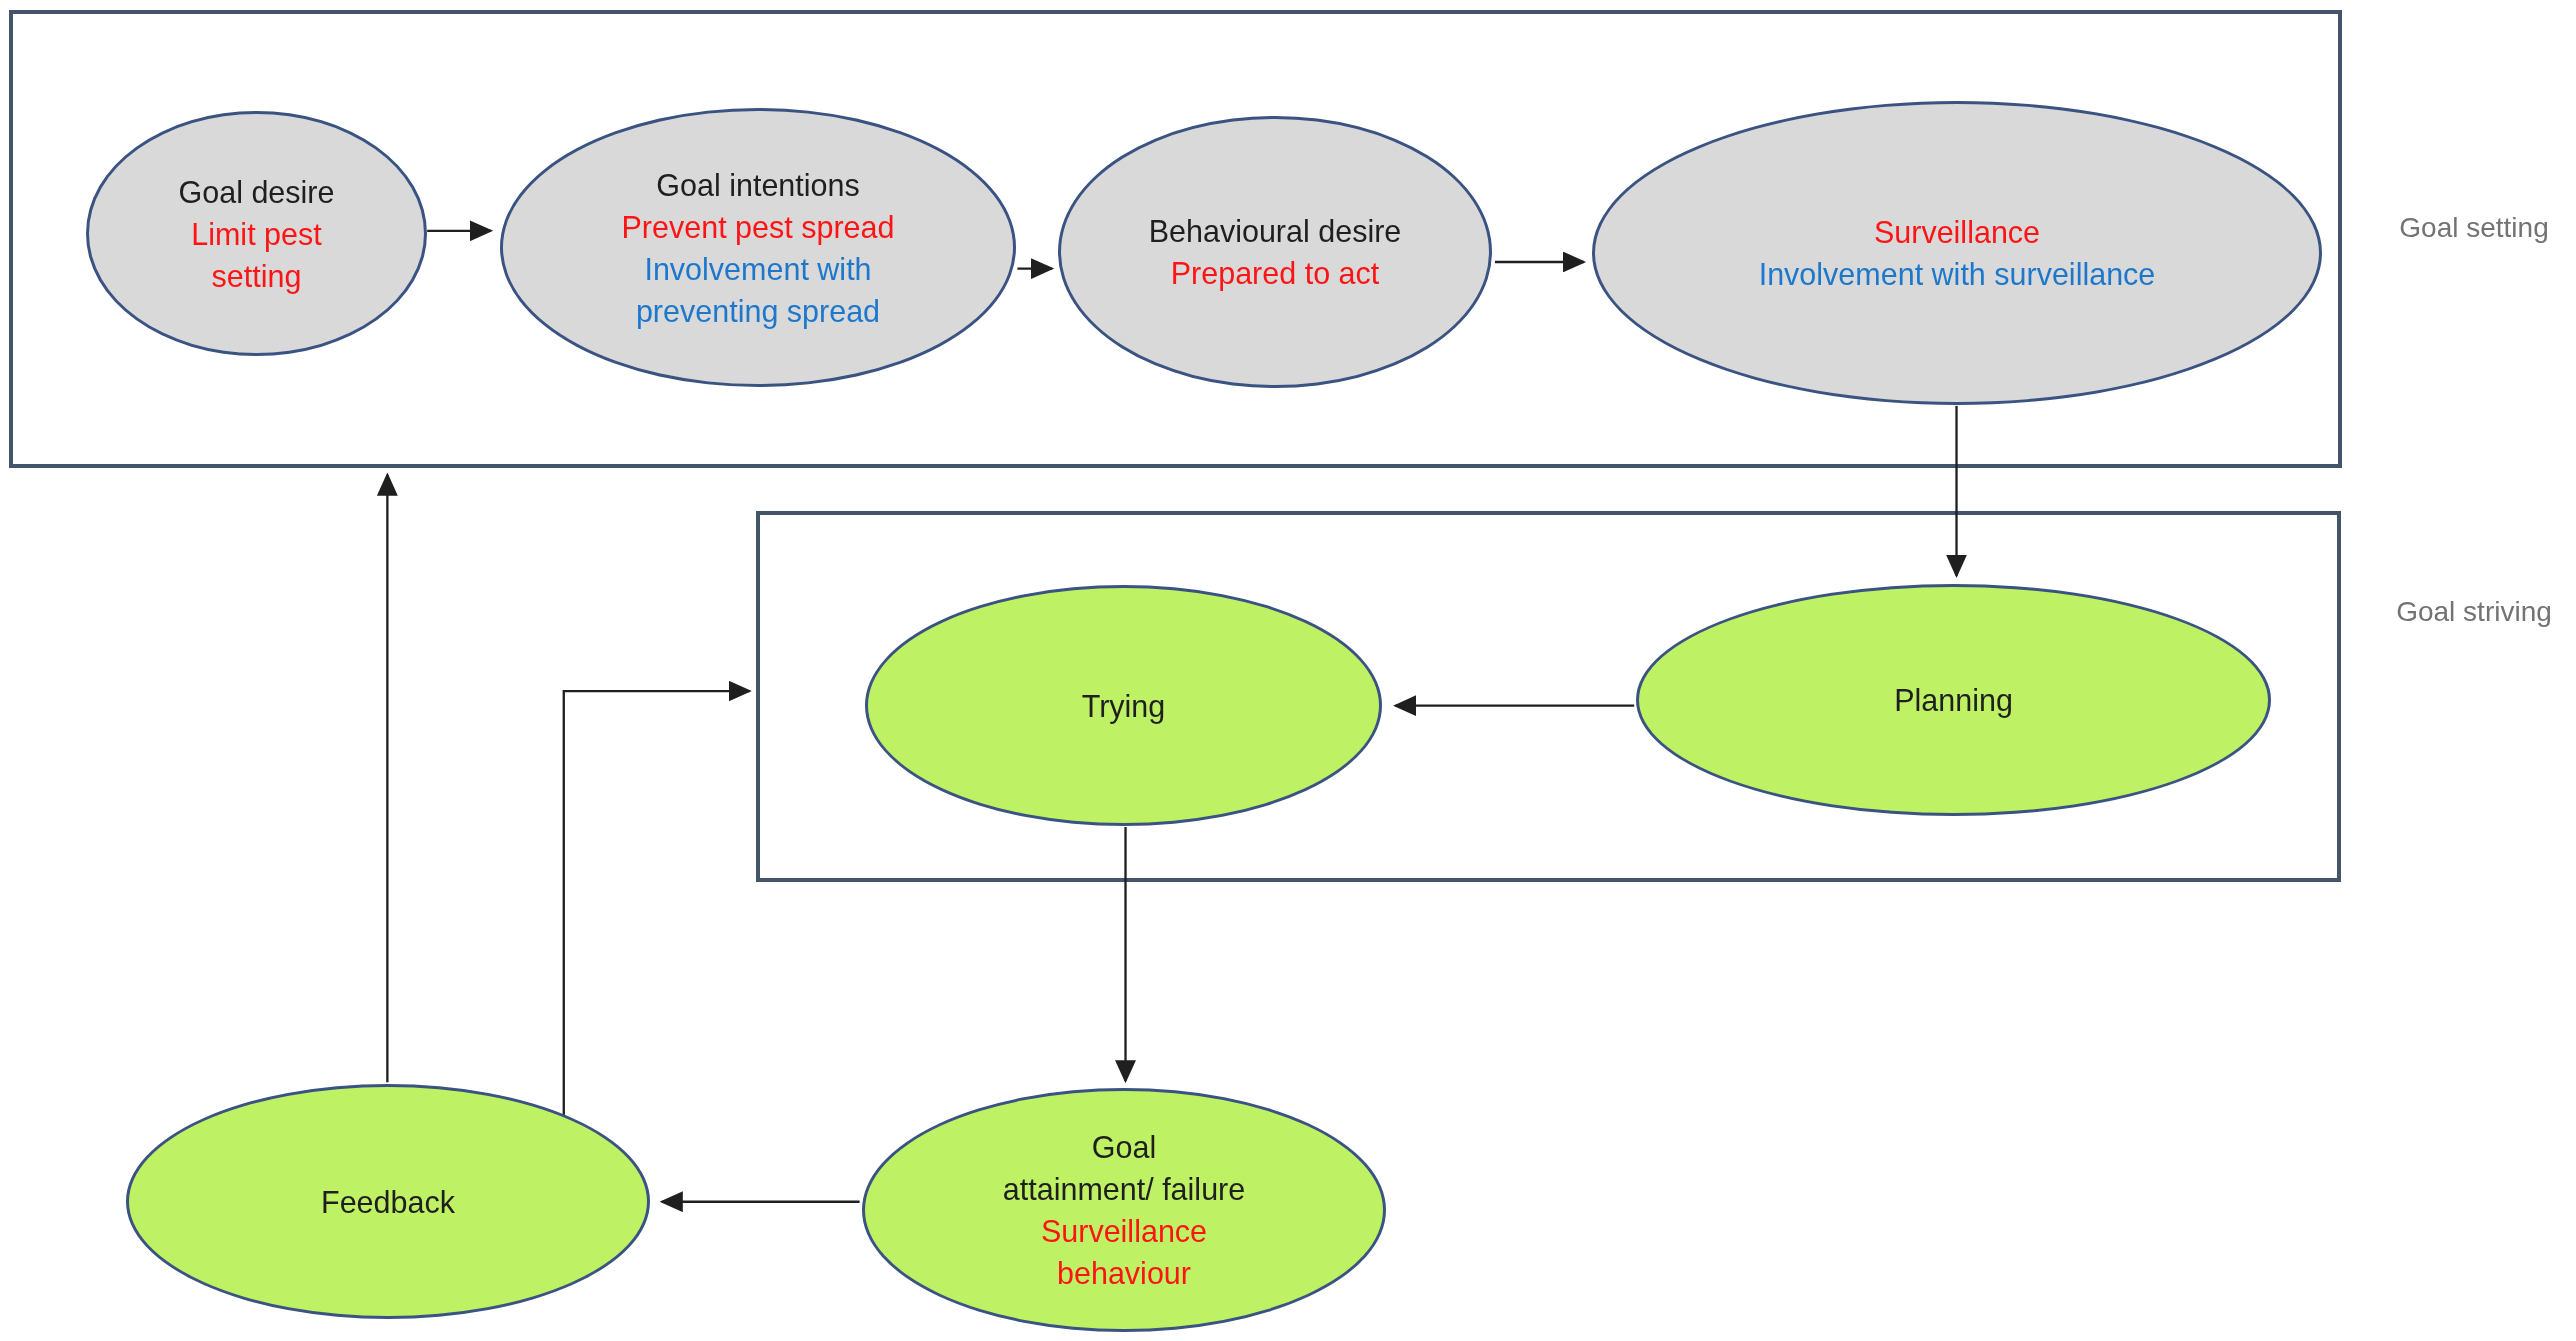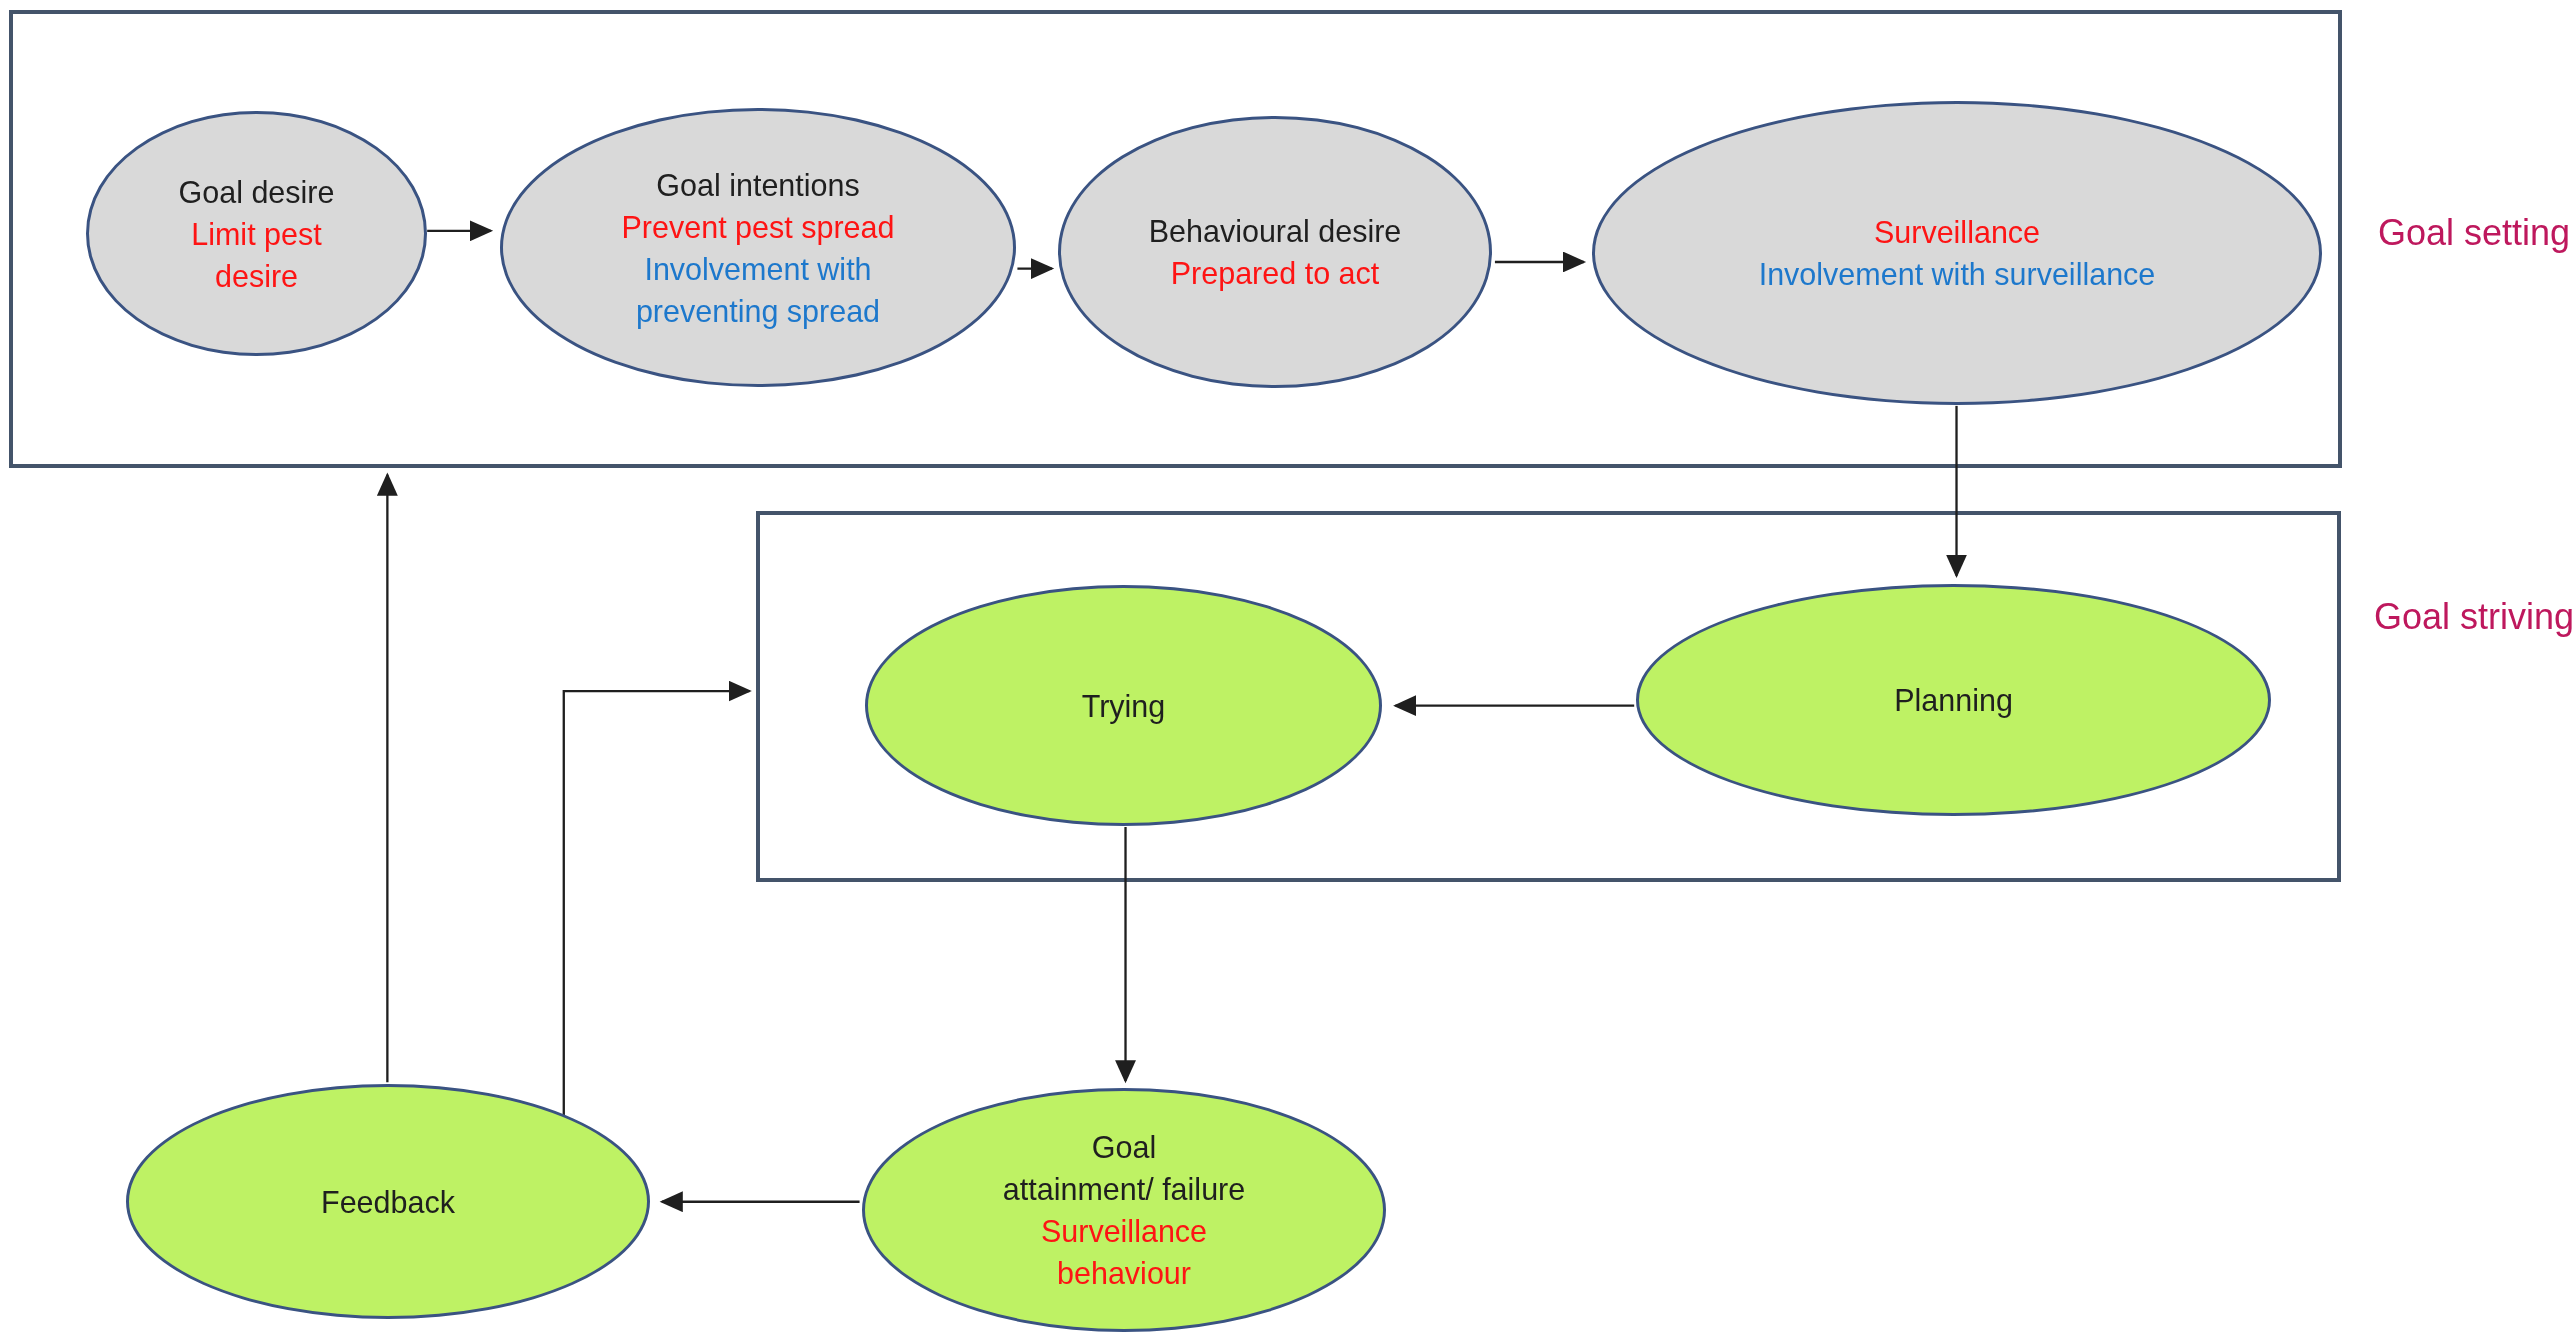--- a/index.html
+++ b/index.html
@@ -49,22 +49,22 @@
   #behavioural-desire-ellipse   { left: 1058px; top: 116px;  width: 434px;  height: 272px; }
   #behavioural-intention-ellipse{ left: 1592px; top: 101px;  width: 730px; height: 304px; }
   #trying-ellipse               { left: 865px; top: 585px;  width: 517px;  height: 241px; }
   #planning-ellipse             { left: 1636px; top: 584px;  width: 635px;  height: 232px; }
   #feedback-ellipse             { left: 126px;  top: 1084px; width: 524px;  height: 235px; }
   #goal-attainment-ellipse      { left: 862px; top: 1088px; width: 524px;  height: 244px; }
 
   .stage-label {
     position: absolute;
     width: 202px;
-    font-size: 36px;
-    color: #be185d;
+    font-size: 28px;
+    color: #737373;
     text-align: center;
     white-space: nowrap;
   }
   #goal-setting-label  { left: 2373px; top: 212px; }
   #goal-striving-label { left: 2373px; top: 596px; }
 
   #connector-layer {
     position: absolute;
     left: 0; top: 0;
     width: 2576px;
@@ -100,21 +100,21 @@
     <line x1="1697" y1="1247" x2="1697" y2="1630" marker-end="url(#arrowhead)"></line>
     <line x1="1296" y1="1812" x2="998" y2="1812" marker-end="url(#arrowhead)"></line>
     <line x1="584" y1="1632" x2="584" y2="716" marker-end="url(#arrowhead)"></line>
     <polyline points="850,1692 850,1042 1130,1042" marker-end="url(#arrowhead)"></polyline>
   </svg>
 
   <div class="ellipse gray" id="goal-desire-ellipse">
     <div class="lines">
       <span style="color: rgb(31, 31, 31);">Goal desire</span>
       <span style="color: rgb(254, 20, 20);">Limit pest</span>
-      <span style="color: rgb(254, 20, 20);">desire</span>
+      <span style="color: rgb(254, 20, 20);">setting</span>
     </div>
   </div>
 
   <div class="ellipse gray" id="behavioural-desire-ellipse">
     <div class="lines">
       <span style="color: rgb(31, 31, 31);">Behavioural desire</span>
       <span style="color: rgb(254, 20, 20);">Prepared to act</span>
     </div>
   </div>
 

